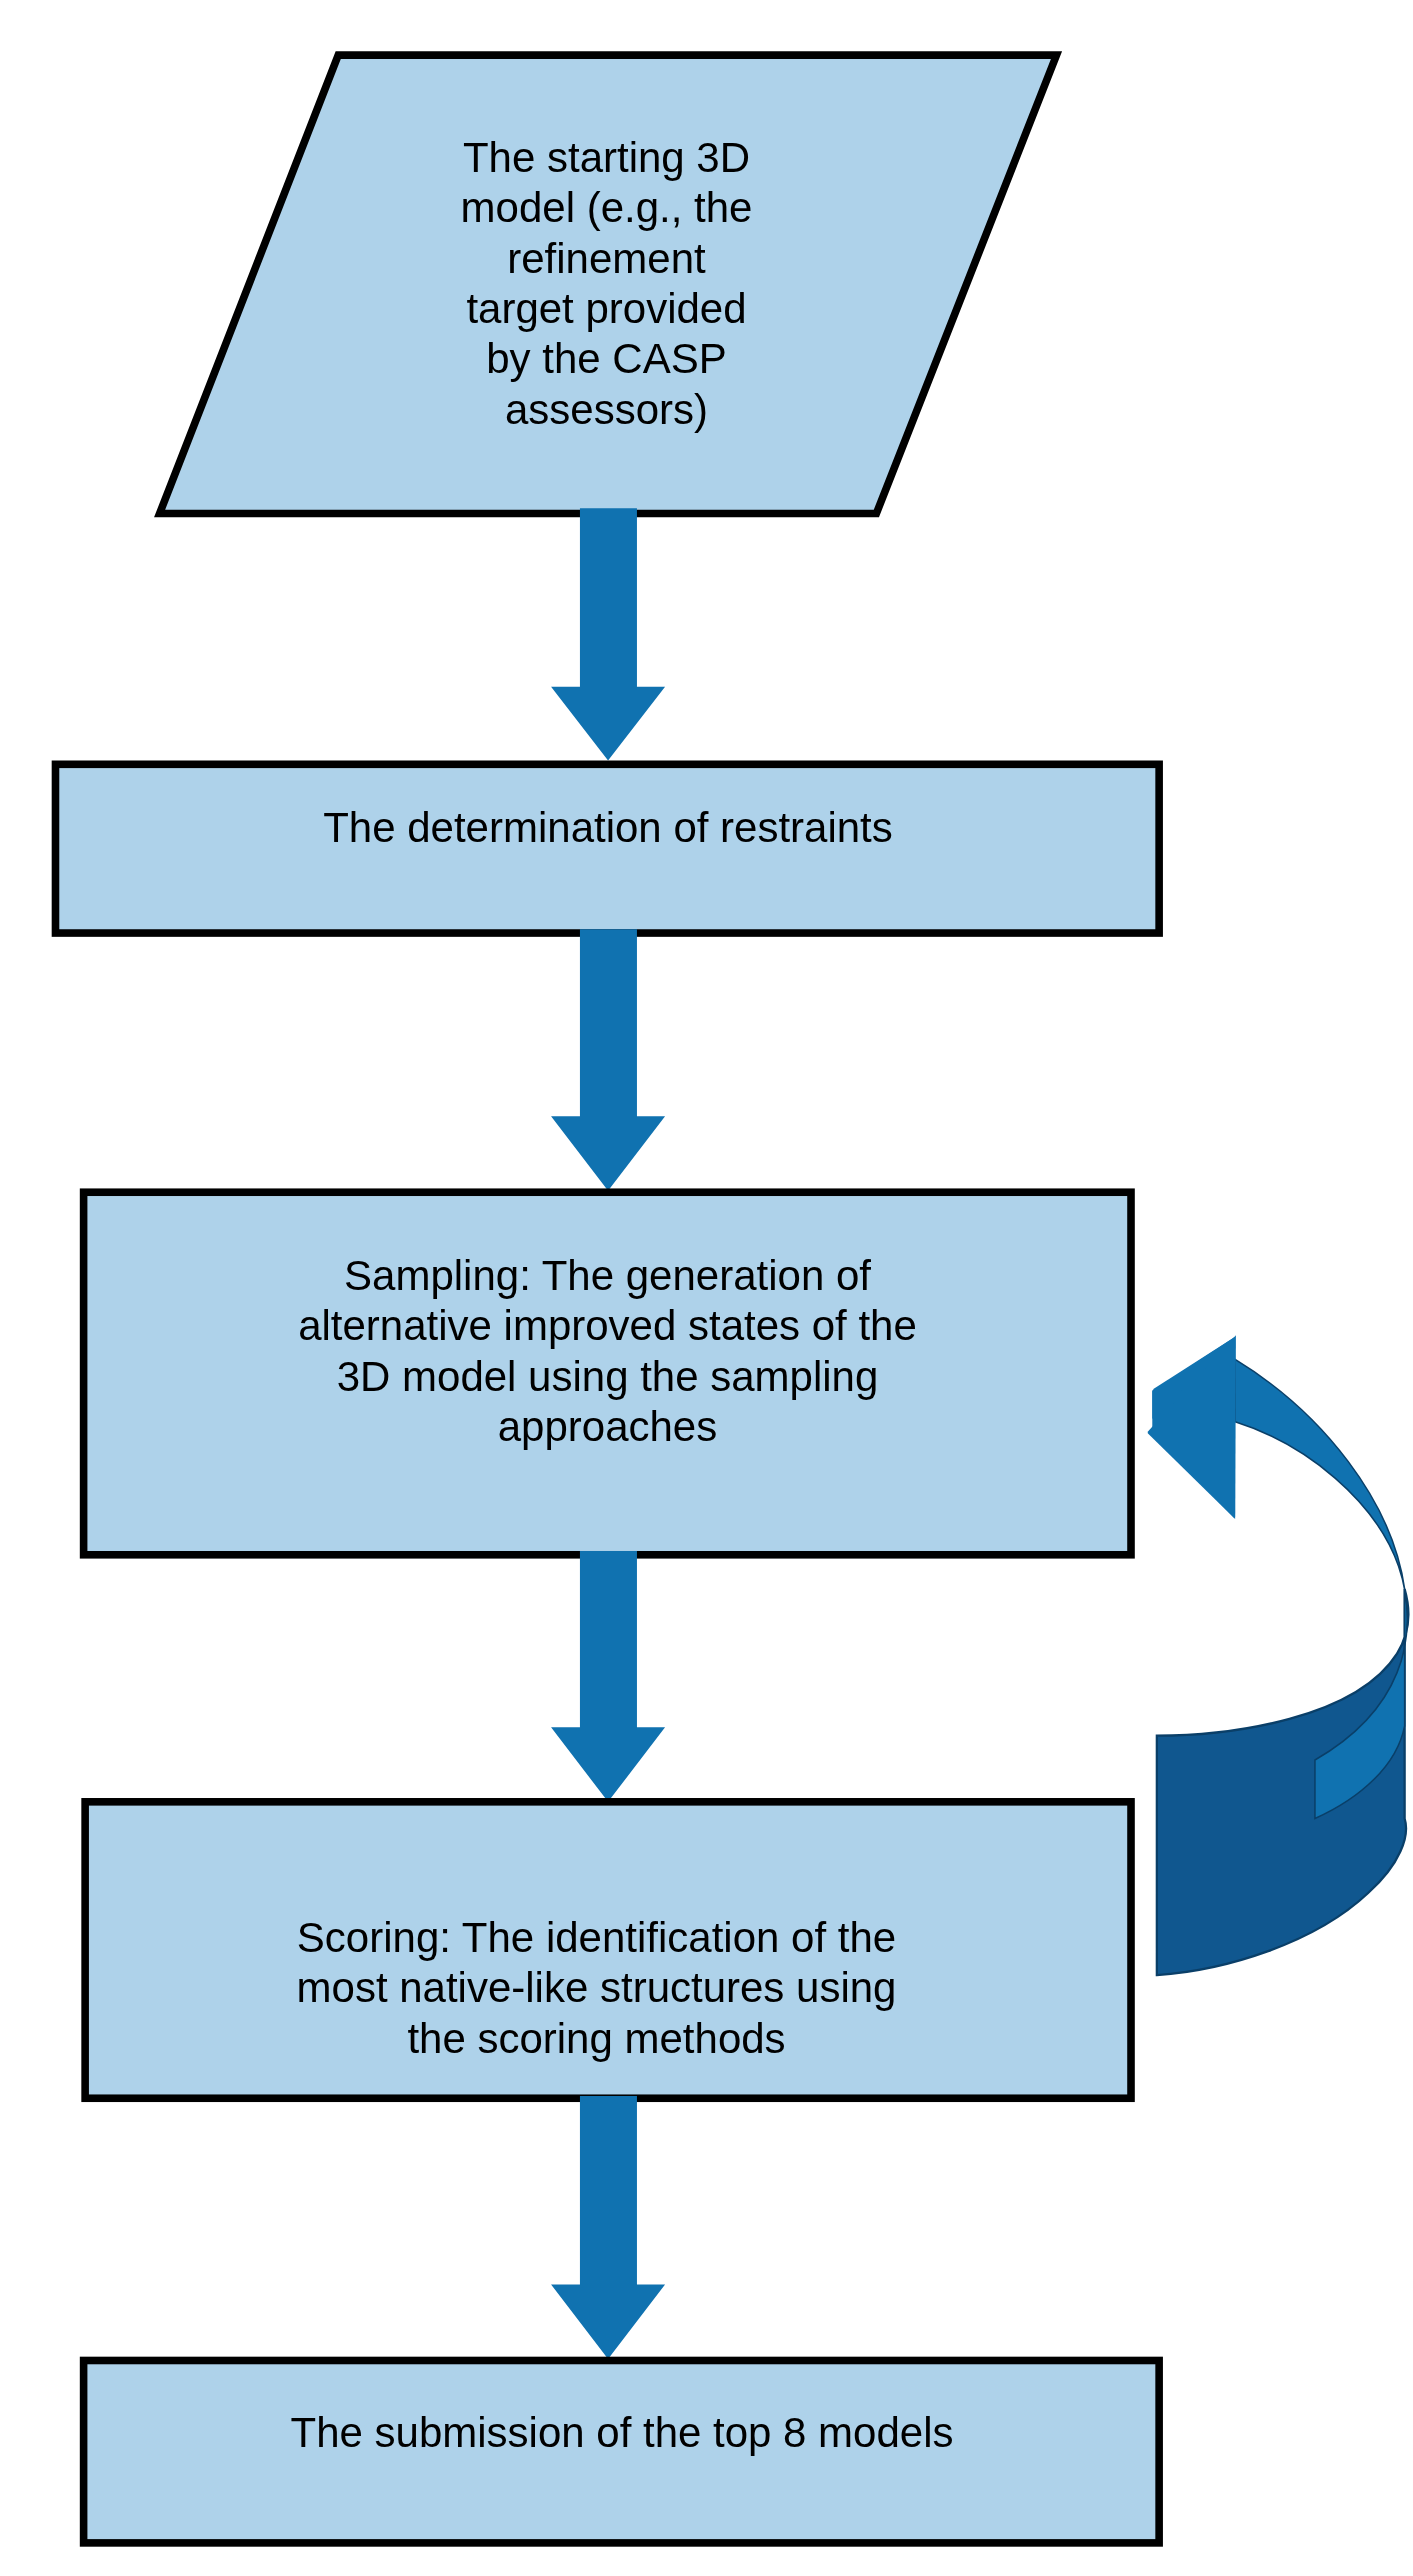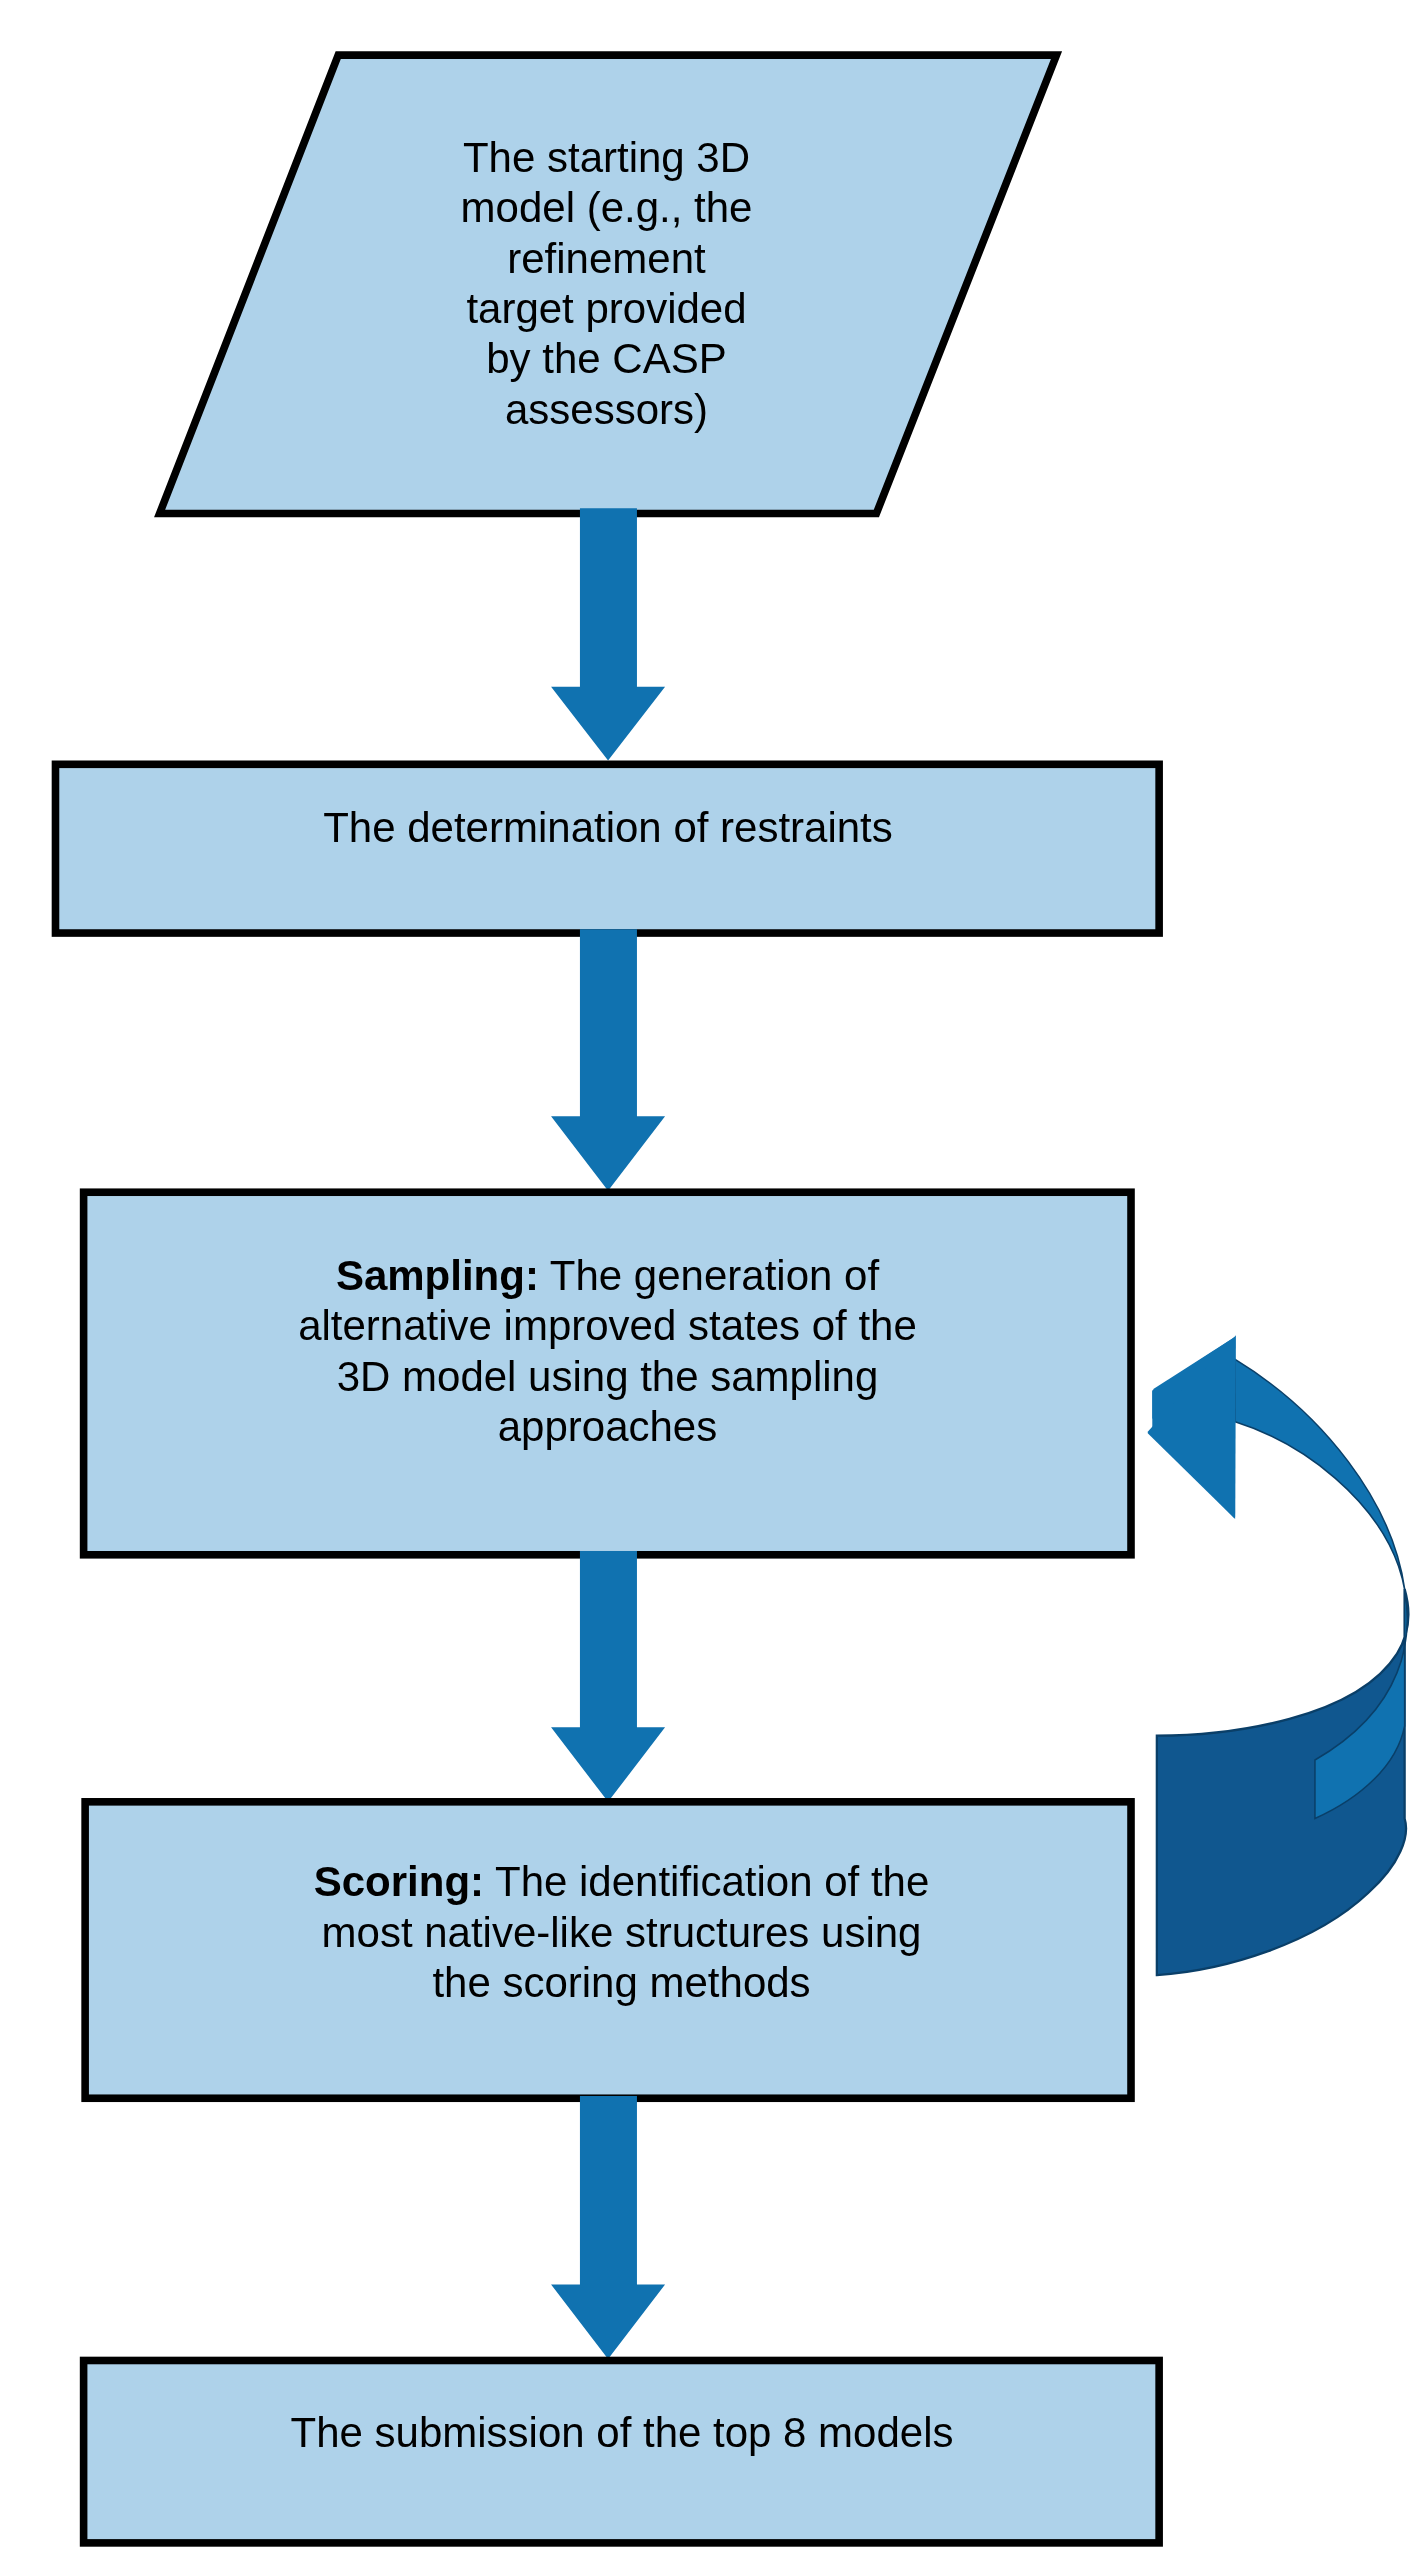--- a/index.html
+++ b/index.html
@@ -13,21 +13,21 @@
     position:absolute;
     display:flex;align-items:center;justify-content:center;
     text-align:center;
     color:#000000;
     font-size:42px;
     line-height:1.20;
     letter-spacing:0px;
     white-space:pre-line;
     pointer-events:none;
   }
-  .node-text b{font-weight:bold;}
+  .node-text b{font-weight:normal;}
 
   
   svg.shapes{position:absolute;left:0;top:0;width:1413px;height:2576px;}
 
   
   .hit{position:absolute;}
 </style>
 </head>
 <body>
 
@@ -88,21 +88,21 @@
 
   <div class="node-text" style="left:56px;top:764px;width:1104px;height:129px;">The determination of restraints</div>
 
   <div class="node-text" style="left:99px;top:1192px;width:1017px;height:319px;">
     <span><b>Sampling:</b><span> The generation of
 alternative improved states of the
 3D model using the sampling
 approaches</span></span>
   </div>
 
-  <div class="node-text" style="left:113px;top:1802px;width:1017px;height:262px;">
+  <div class="node-text" style="left:88px;top:1802px;width:1017px;height:262px;align-items:flex-end;">
     <span><b>Scoring:</b><span> The identification of the
 most native-like structures using
 the scoring methods</span></span>
   </div>
 
   <div class="node-text" style="left:84px;top:2361px;width:1076px;height:144px;">The submission of the top 8 models</div>
 
   <div class="hit" style="left:160px;top:55px;width:897px;height:458px;"></div>
   <div class="hit" style="left:56px;top:764px;width:1104px;height:169px;"></div>
   <div class="hit" style="left:84px;top:1192px;width:1048px;height:363px;"></div>

